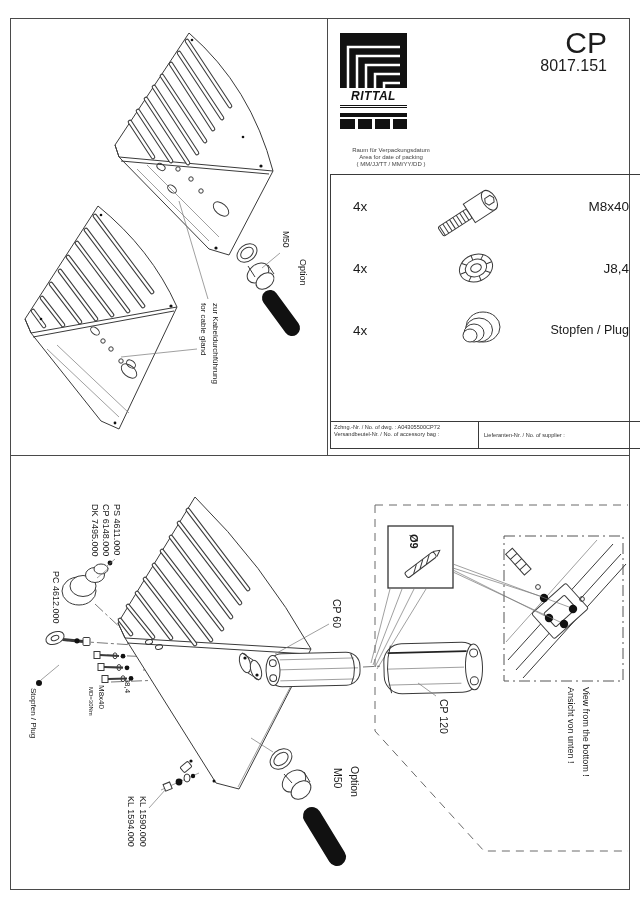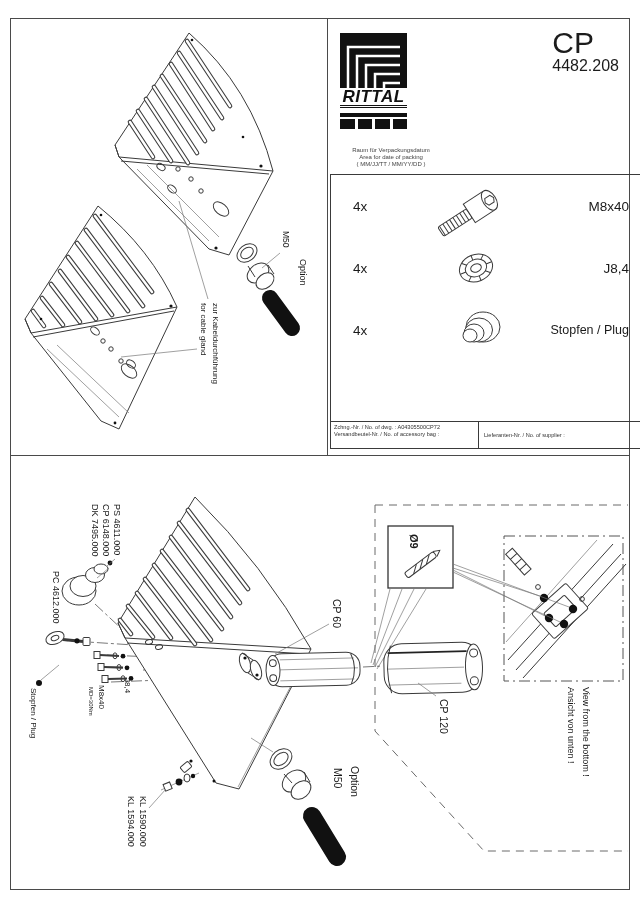--- a/index.html
+++ b/index.html
@@ -6,28 +6,28 @@
   .page{position:relative;width:640px;height:906px;background:#fff;font-family:"Liberation Sans",sans-serif;color:#222;overflow:hidden;}
   .sheet{position:absolute;left:10px;top:18px;width:618px;height:870px;border:1.5px solid #4a4a4a;}
   .top-section{position:absolute;left:0;top:0;right:0;height:437px;border-bottom:1.5px solid #4a4a4a;box-sizing:border-box;}
   .top-draw{position:absolute;left:0;top:0;}
   .info-panel{position:absolute;left:316px;top:0;right:0;bottom:0;border-left:1.5px solid #4a4a4a;}
   .bottom-section{position:absolute;left:0;top:437px;right:0;bottom:0;}
 
   
   .logo{position:absolute;left:12px;top:14px;width:67px;}
   .logo-black{width:67px;height:55px;background:#111;position:relative;}
-  .logo-word{font-style:italic;font-weight:bold;font-size:17px;letter-spacing:.5px;color:#111;text-align:center;line-height:17px;border-bottom:1px solid #111;}
+  .logo-word{font-style:italic;font-weight:bold;font-size:12px;letter-spacing:.5px;color:#111;text-align:center;line-height:17px;border-bottom:1px solid #111;}
   .logo-word-u{height:2px;border-top:1px solid #111;margin-top:1px;}
   .logo-stripes{margin-top:3px;}
   .bar1{height:4px;background:#111;}
   .bar2{margin-top:2px;height:10px;display:flex;gap:3px;}
   .bar2 div{flex:1;background:#111;}
 
-  .title-block{position:absolute;top:10px;right:10px;}
+  .title-block{position:absolute;top:10px;right:22px;text-align:right;}
   .title-cp{font-size:30px;line-height:28px;color:#1c1c1c;}
   .title-model{font-size:16px;line-height:18px;color:#1c1c1c;}
 
   .packing-note{position:absolute;left:7px;top:128px;width:112px;text-align:center;font-size:6px;line-height:7px;color:#444;}
 
   .parts-box{position:absolute;left:2px;top:155px;width:316px;height:275px;border:1.2px solid #3a3a3a;box-sizing:border-box;}
   .part-row{position:relative;height:62px;}
   .part-qty{position:absolute;left:22px;top:50%;transform:translateY(-50%);font-size:13.5px;color:#1a1a1a;}
   .part-icon{position:absolute;left:95px;top:0;}
   .part-label{position:absolute;right:16px;top:50%;transform:translateY(-50%);font-size:13.5px;color:#1a1a1a;}
@@ -171,21 +171,21 @@
                 <div></div>
                 <div></div>
                 <div></div>
                 <div></div>
               </div>
        </div>
      </div>
 
      <div class="title-block">
        <div class="title-cp">CP</div>
-       <div class="title-model">4482.208</div>
+       <div class="title-model">8017.151</div>
      </div>
 
      <div class="packing-note">
        <div>Raum für Verpackungsdatum</div>
        <div>Area for date of packing</div>
        <div>( MM/JJ/TT / MM/YY/DD )</div>
      </div>
 
      <div class="parts-box">
 

